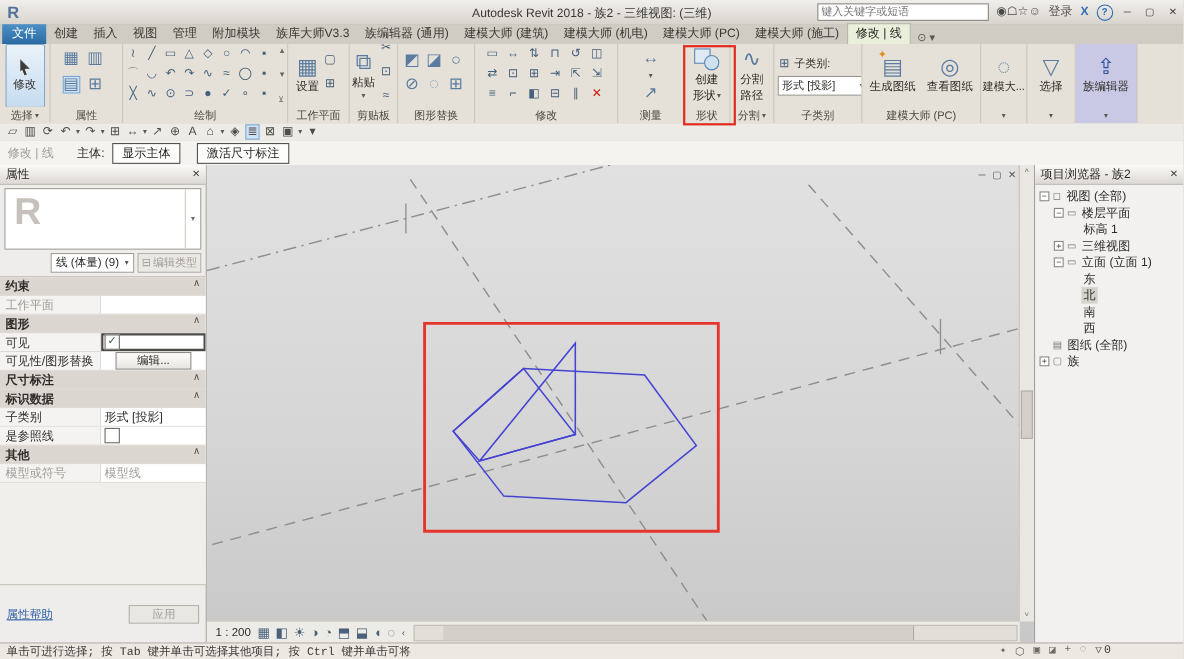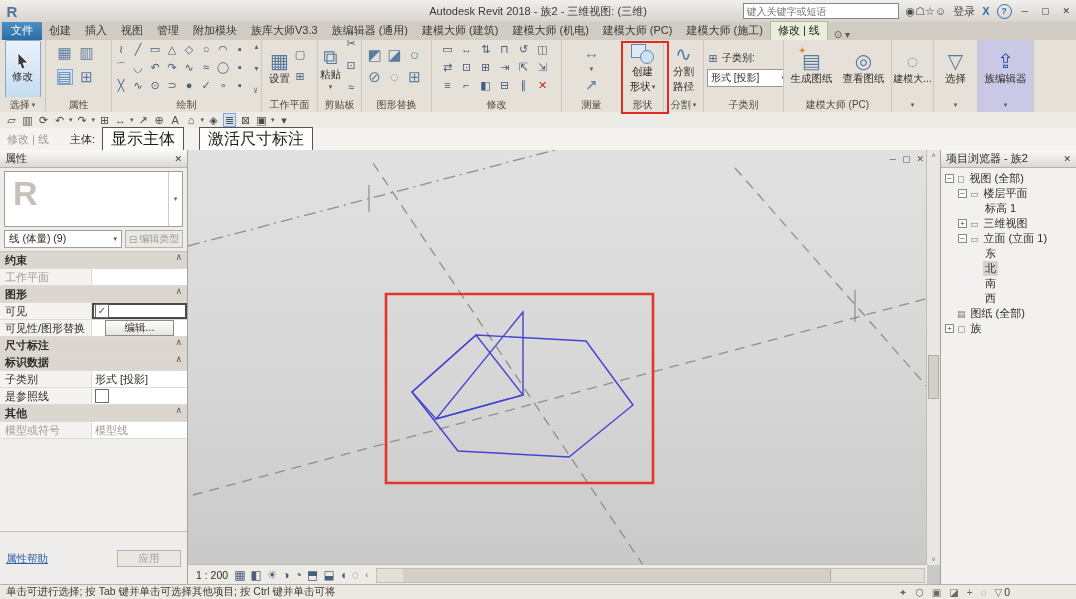--- a/index.html
+++ b/index.html
@@ -60,36 +60,36 @@
   .qat{position:absolute;top:112px;left:0;right:0;height:16px;background:#edebe6;
     border-bottom:1px solid #c6c2ba;display:flex;align-items:center;padding-left:5px;gap:3px;}
   .qi{min-width:13px;height:14px;display:flex;align-items:center;justify-content:center;
     font-size:11px;color:#4f4d49;line-height:1;}
   .qi.active{background:#cfe3f5;border:1px solid #7fa8d0;box-sizing:border-box;}
   .caret{font-size:7px;color:#5a5852;}
   
   .optbar{position:absolute;top:128px;left:0;right:0;height:22px;background:#f4f3f0;
     border-bottom:1px solid #cfccc4;display:flex;align-items:center;gap:7px;padding-left:7px;}
   .ctx-label{color:#a09c94;}
-  .opt-btn{border:1px solid #55534f;background:#fdfdfc;padding:1px 8px;font-size:16px;color:#1f1e1c;}
+  .opt-btn{border:1px solid #55534f;background:#fdfdfc;padding:1px 8px;font-size:11px;color:#1f1e1c;}
   
   .main{position:absolute;top:150px;left:0;right:0;bottom:14px;}
   
   .props{position:absolute;left:0;top:0;width:188px;height:100%;background:#efedeb;
     border-right:1px solid #a5a29b;display:flex;flex-direction:column;box-sizing:border-box;}
   .palette-head{height:17px;background:linear-gradient(#fbfaf9,#dcd9d4);border-bottom:1px solid #b9b5ae;
     display:flex;align-items:center;padding:0 5px;font-size:11px;color:#2c2a27;flex:none;}
   .palette-head .x{margin-left:auto;font-size:9px;color:#3c3a36;}
   .typesel{margin:3px 4px 2px;height:54px;background:#fff;border:1px solid #a39f98;position:relative;flex:none;}
   .typesel .rlogo{position:absolute;left:8px;top:4px;font-size:34px;font-weight:bold;color:#c6c2bb;line-height:1;}
   .typesel .dd{position:absolute;right:0;top:0;bottom:0;width:13px;border-left:1px solid #cfccc6;
     display:flex;align-items:center;justify-content:center;font-size:7px;color:#6b6964;}
   .selrow{display:flex;margin:1px 4px 3px;gap:3px;flex:none;}
   .inst-dd{flex:1;height:18px;background:#fff;border:1px solid #a39f98;display:flex;align-items:center;
-    padding:0 4px;font-size:10.5px;justify-content:space-between;box-sizing:border-box;}
+    padding:0 4px;font-size:10.5px;justify-content:space-between;box-sizing:border-box;margin-left:42px;}
   .edittype{width:58px;height:18px;border:1px solid #b7b3ac;background:#eae8e3;color:#a29e97;
     display:flex;align-items:center;justify-content:center;gap:2px;font-size:10px;box-sizing:border-box;}
   .pgrid{flex:1;border-top:1px solid #c6c2bb;background:#f1efec;overflow:hidden;}
   .prow{display:flex;height:17px;border-bottom:1px solid #dedbd6;box-sizing:border-box;}
   .prow .pl{width:92px;padding:0 5px;display:flex;align-items:center;background:#f4f3f1;
     border-right:1px solid #dedbd6;white-space:nowrap;overflow:hidden;box-sizing:border-box;}
   .prow .pv{flex:1;background:#fff;display:flex;align-items:center;padding:0 3px;position:relative;}
   .prow.group{background:#dbd7d0;font-weight:bold;}
   .prow.group .pl{background:transparent;border-right:none;width:auto;flex:1;}
   .prow.group .chev{margin-left:auto;padding-right:5px;font-weight:normal;font-size:9px;color:#55534f;}
@@ -128,21 +128,21 @@
   #tree{padding-top:3px;}
   .trow{height:15px;display:flex;align-items:center;font-size:11px;white-space:nowrap;}
   .exp{width:9px;height:9px;border:1px solid #8a8781;background:#fff;font-size:8px;line-height:7px;
     text-align:center;color:#3c3a36;margin-right:3px;flex:none;box-sizing:border-box;}
   .exp-spacer{width:12px;flex:none;}
   .ticon{font-size:9px;color:#7a7770;margin-right:3px;}
   .tlabel{padding:0 2px;}
   .trow.selected .tlabel{background:#d7d3cc;}
   
   .statusbar{position:absolute;left:0;right:0;bottom:0;height:14px;background:#ece9e3;
-    border-top:1px solid #b5b1a9;display:flex;align-items:center;font-size:10.5px;color:#3c3a36;padding:0 6px;}
+    border-top:1px solid #b5b1a9;display:flex;align-items:center;font-size:10.5px;color:#3c3a36;padding:0 6px;font-family:Liberation Mono, monospace;}
   .st-icons{margin-left:auto;display:flex;align-items:center;gap:8px;margin-right:60px;}
   .sti{font-size:10px;color:#6b6964;}
   .filter-wrap{display:flex;align-items:center;gap:2px;}
 </style>
 </head>
 <body>
 
 <div id="app">
 
   <div class="titlebar">

